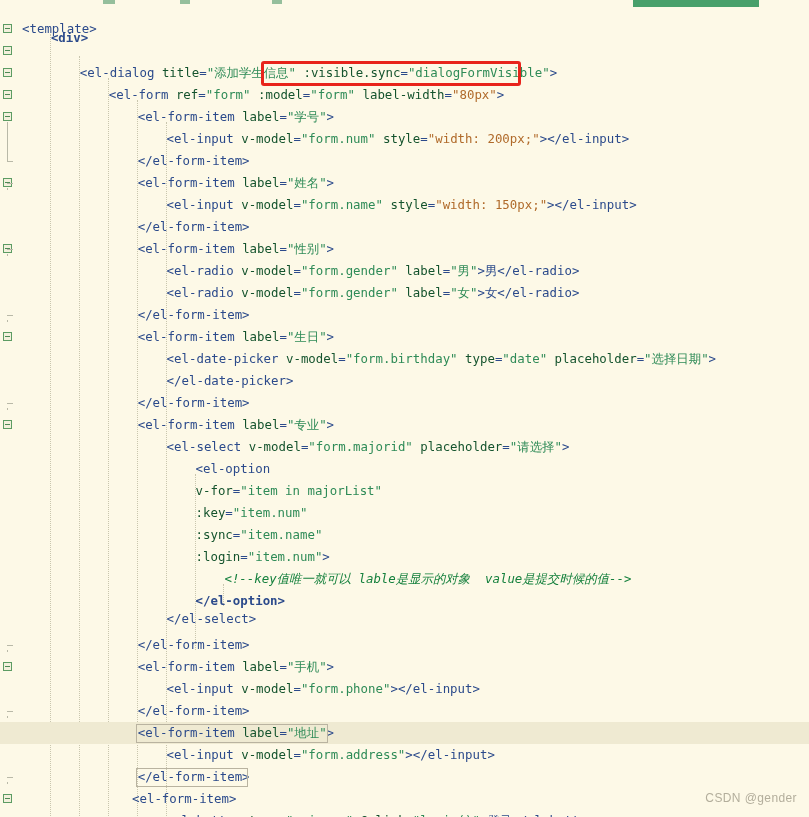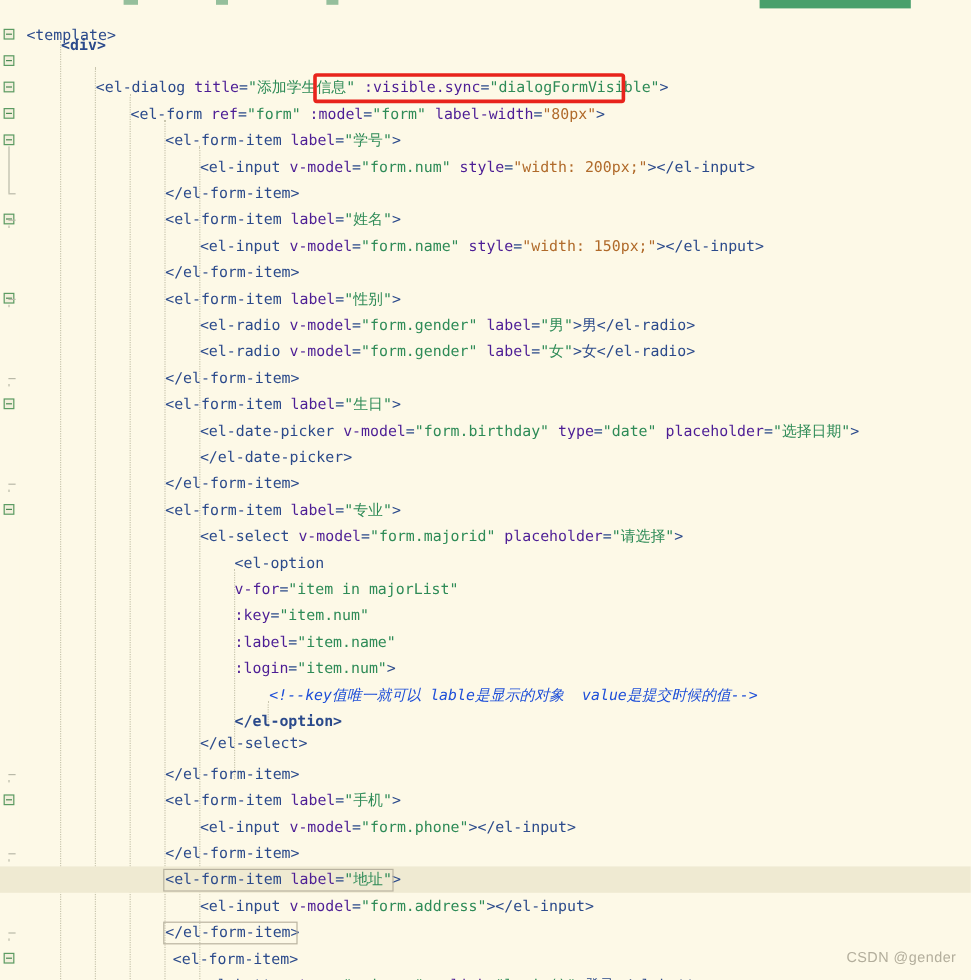--- a/index.html
+++ b/index.html
@@ -29,25 +29,25 @@
 
   
   .curline{position:absolute;left:0;width:809px;height:22px;background:#efead2;}
   .tagbox{position:absolute;border:1px solid #b9b3a0;box-sizing:border-box;height:19px;background:rgba(0,0,0,0);}
 
   
   .redbox{position:absolute;border:3px solid #e8241c;border-radius:3px;box-sizing:border-box;}
 
   
   .tag{color:#2b4a8b;}
-  .attr{color:#4c1d95;}
+  .attr{color:#14532d;}
   .str{color:#2e8b57;}
   .strnum{color:#b06a2a;}
   .punc{color:#2b4a8b;}
-  .comment{color:#1d4ed8;font-style:italic;margin-top:44px;}
+  .comment{color:#15803d;font-style:italic;margin-top:44px;}
 
   .watermark{position:absolute;right:12px;bottom:12px;font-size:12px;color:#b3ae9c;
              font-family:"Liberation Sans",sans-serif;letter-spacing:.4px;}
 </style>
 </head>
 <body>
 
 <div id="editor">
 
   <div class="topbar"></div>
@@ -113,34 +113,34 @@
       <div class="code" style="left: 137.68px; top: 304px;"><span class="tag">&lt;/el-form-item</span><span class="punc">&gt;</span></div>
       <div class="code" style="left: 137.68px; top: 326px;"><span class="tag">&lt;el-form-item</span><span class="punc"> </span><span class="attr">label</span><span class="punc">=</span><span class="str">"生日"</span><span class="punc">&gt;</span></div>
       <div class="code" style="left: 166.6px; top: 348px;"><span class="tag">&lt;el-date-picker</span><span class="punc"> </span><span class="attr">v-model</span><span class="punc">=</span><span class="str">"form.birthday"</span><span class="punc"> </span><span class="attr">type</span><span class="punc">=</span><span class="str">"date"</span><span class="punc"> </span><span class="attr">placeholder</span><span class="punc">=</span><span class="str">"选择日期"</span><span class="punc">&gt;</span></div>
       <div class="code" style="left: 166.6px; top: 370px;"><span class="tag">&lt;/el-date-picker</span><span class="punc">&gt;</span></div>
       <div class="code" style="left: 137.68px; top: 392px;"><span class="tag">&lt;/el-form-item</span><span class="punc">&gt;</span></div>
       <div class="code" style="left: 137.68px; top: 414px;"><span class="tag">&lt;el-form-item</span><span class="punc"> </span><span class="attr">label</span><span class="punc">=</span><span class="str">"专业"</span><span class="punc">&gt;</span></div>
       <div class="code" style="left: 166.6px; top: 436px;"><span class="tag">&lt;el-select</span><span class="punc"> </span><span class="attr">v-model</span><span class="punc">=</span><span class="str">"form.majorid"</span><span class="punc"> </span><span class="attr">placeholder</span><span class="punc">=</span><span class="str">"请选择"</span><span class="punc">&gt;</span></div>
       <div class="code" style="left: 195.52px; top: 458px;"><span class="tag">&lt;el-option</span></div>
       <div class="code" style="left: 195.52px; top: 480px;"><span class="attr">v-for</span><span class="punc">=</span><span class="str">"item in majorList"</span></div>
       <div class="code" style="left: 195.52px; top: 502px;"><span class="attr">:key</span><span class="punc">=</span><span class="str">"item.num"</span></div>
-      <div class="code" style="left: 195.52px; top: 524px;"><span class="attr">:label</span><span class="punc">=</span><span class="str">"item.name"</span></div>
+      <div class="code" style="left: 195.52px; top: 524px;"><span class="attr">:sync</span><span class="punc">=</span><span class="str">"item.name"</span></div>
       <div class="code" style="left: 195.52px; top: 546px;"><span class="attr">:login</span><span class="punc">=</span><span class="str">"item.num"</span><span class="punc">&gt;</span></div>
       <div class="code" style="left: 224.44px; top: 568px;"><span class="comment">&lt;!--key值唯一就可以 lable是显示的对象  value是提交时候的值--&gt;</span></div>
       <div class="code" style="left: 195.52px; top: 590px; font-weight: bold;"><span class="tag">&lt;/el-option</span><span class="punc">&gt;</span></div>
       <div class="code" style="left: 166.6px; top: 608px;"><span class="tag">&lt;/el-select</span><span class="punc">&gt;</span></div>
       <div class="code" style="left: 137.68px; top: 634px;"><span class="tag">&lt;/el-form-item</span><span class="punc">&gt;</span></div>
       <div class="code" style="left: 137.68px; top: 656px;"><span class="tag">&lt;el-form-item</span><span class="punc"> </span><span class="attr">label</span><span class="punc">=</span><span class="str">"手机"</span><span class="punc">&gt;</span></div>
       <div class="code" style="left: 166.6px; top: 678px;"><span class="tag">&lt;el-input</span><span class="punc"> </span><span class="attr">v-model</span><span class="punc">=</span><span class="str">"form.phone"</span><span class="punc">&gt;</span><span class="tag">&lt;/el-input</span><span class="punc">&gt;</span></div>
       <div class="code" style="left: 137.68px; top: 700px;"><span class="tag">&lt;/el-form-item</span><span class="punc">&gt;</span></div>
       <div class="curline" style="top: 722px; background: rgb(239, 234, 210);"></div>
       <div class="code" style="left: 137.68px; top: 722px;"><span class="tag">&lt;el-form-item</span><span class="punc"> </span><span class="attr">label</span><span class="punc">=</span><span class="str">"地址"</span><span class="punc">&gt;</span></div>
       <div class="code" style="left: 166.6px; top: 744px;"><span class="tag">&lt;el-input</span><span class="punc"> </span><span class="attr">v-model</span><span class="punc">=</span><span class="str">"form.address"</span><span class="punc">&gt;</span><span class="tag">&lt;/el-input</span><span class="punc">&gt;</span></div>
       <div class="code" style="left: 137.68px; top: 766px;"><span class="tag">&lt;/el-form-item</span><span class="punc">&gt;</span></div>
-      <div class="code" style="left: 144px; top: 788px;"><span class="tag">&lt;el-form-item</span><span class="punc">&gt;</span></div>
+      <div class="code" style="left: 132px; top: 788px;"><span class="tag">&lt;el-form-item</span><span class="punc">&gt;</span></div>
       <div class="code" style="left: 166.6px; top: 810px;"><span class="tag">&lt;el-button</span><span class="punc"> </span><span class="attr">type</span><span class="punc">=</span><span class="str">"primary"</span><span class="punc"> </span><span class="attr">@click</span><span class="punc">=</span><span class="str">"login()"</span><span class="punc">&gt;</span><span class="punc">登</span><span class="punc">录</span><span class="tag">&lt;/el-button</span><span class="punc">&gt;</span></div>
       <div class="code" style="left: 22px; top: 964px;"></div>
       <div class="tagbox" style="left: 135.68px; top: 724px; width: 191.98px;"></div>
       <div class="tagbox" style="left: 135.68px; top: 768px; width: 112.45px;"></div>
     </div>
 
   <div class="redbox" id="redbox" style="left: 260.82px; top: 61px; width: 259.82px; height: 25px; border-color: rgb(232, 36, 28);"></div>
 
   <div class="watermark">CSDN @gender</div>
 </div>

